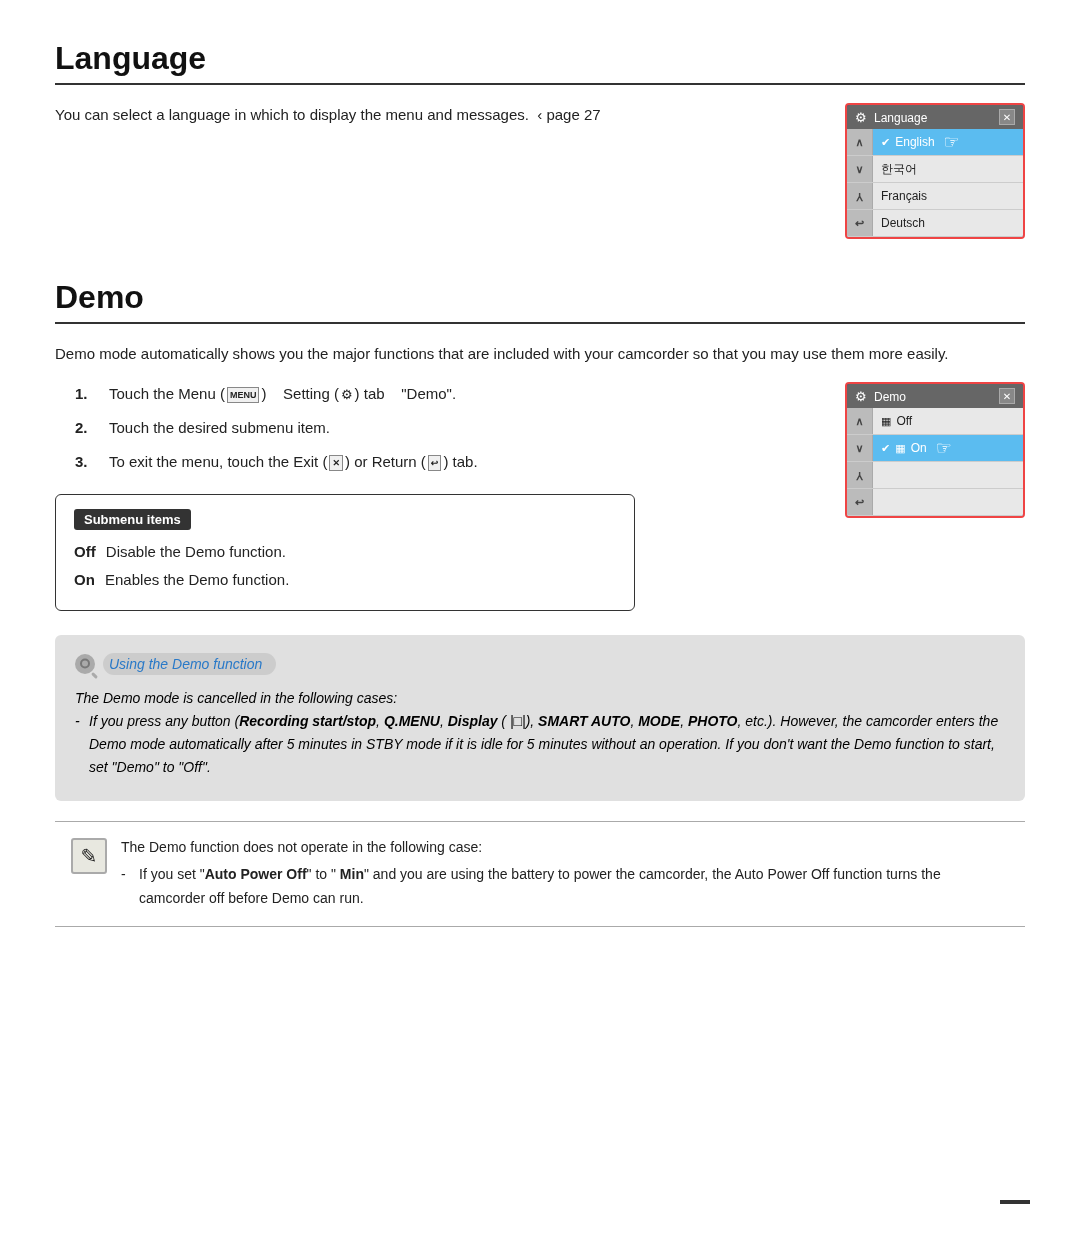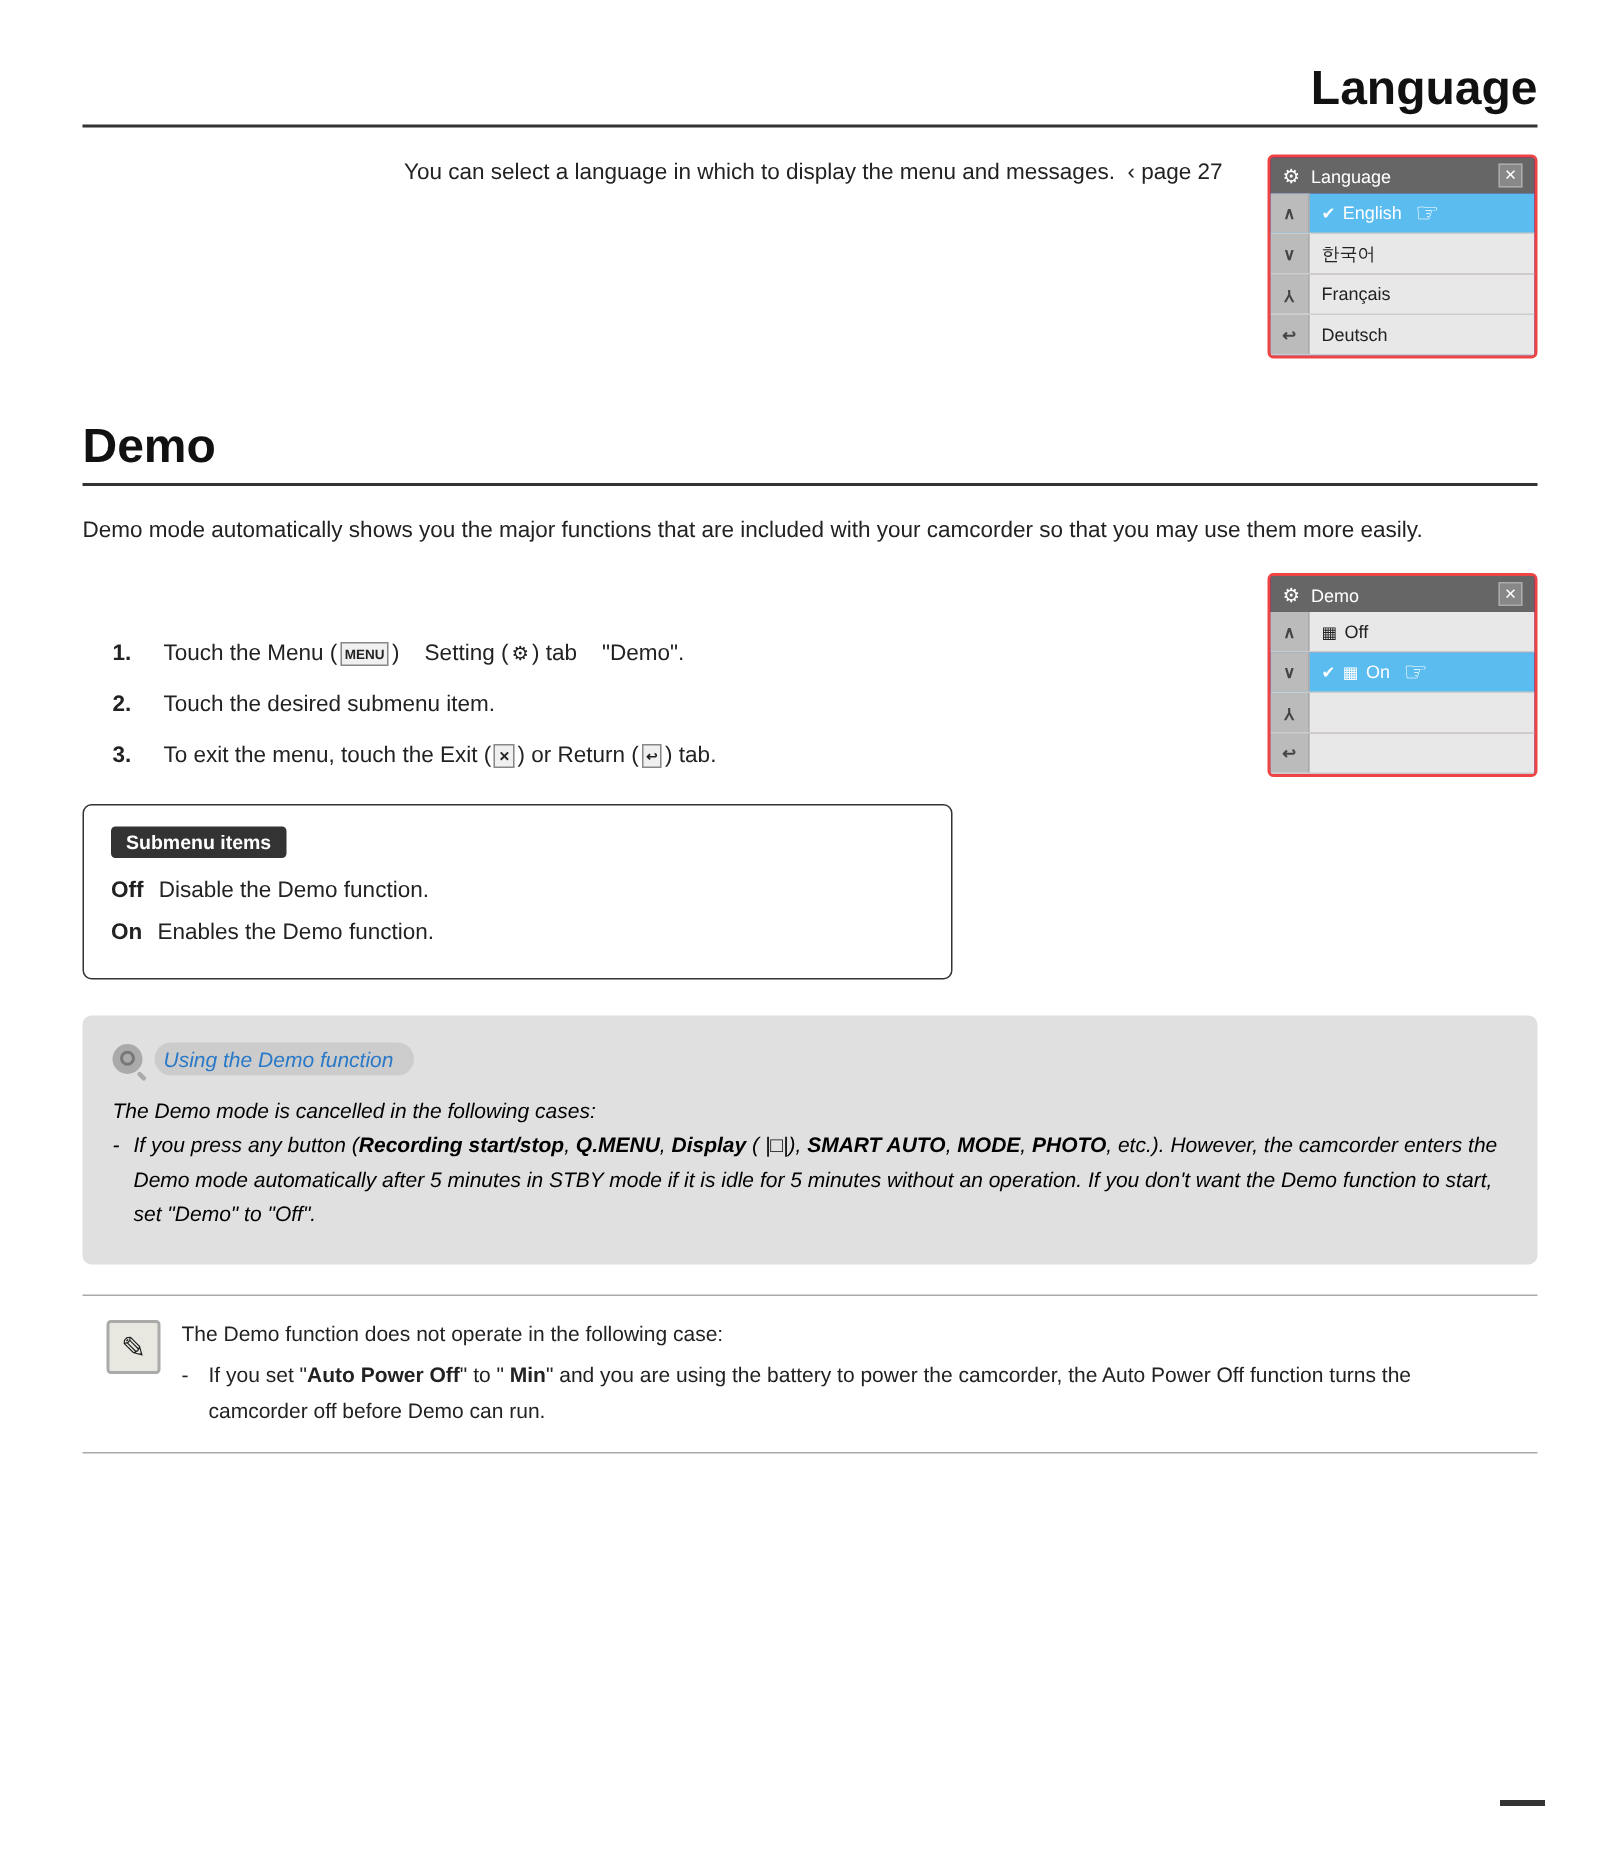--- a/index.html
+++ b/index.html
@@ -18,21 +18,20 @@
       font-weight: bold;
       border-bottom: 2px solid #333;
       padding-bottom: 6px;
       margin-bottom: 18px;
       color: #111;
     }
 
     
     .language-section {
       margin-bottom: 40px;
-      text-align: right;
     }
     .language-section .content-row {
       display: flex;
       align-items: flex-start;
       gap: 30px;
     }
     .language-section .text-block {
       flex: 1;
     }
     .language-section .text-block p {
@@ -47,21 +46,20 @@
       margin-bottom: 16px;
       line-height: 1.6;
     }
     .demo-content-row {
       display: flex;
       align-items: flex-start;
       gap: 30px;
     }
     .demo-steps {
       flex: 1;
-      margin-top: 42px;
     }
     .demo-steps ol {
       padding-left: 20px;
       list-style: none;
       counter-reset: step-counter;
     }
     .demo-steps ol li {
       counter-increment: step-counter;
       margin-bottom: 10px;
       line-height: 1.6;

